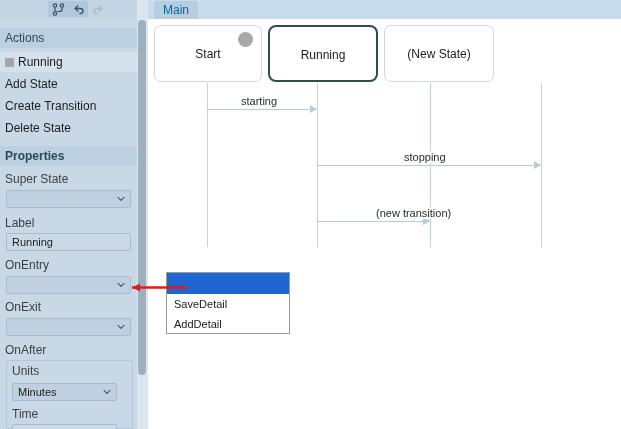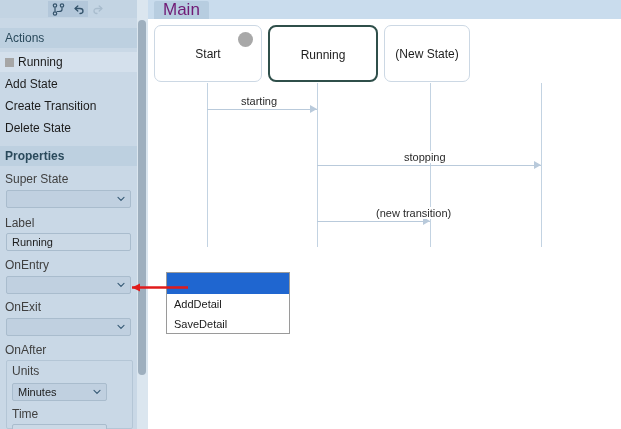--- a/index.html
+++ b/index.html
@@ -104,21 +104,21 @@
 
   .group-box {
     position: absolute;
     left: 6px;
     width: 127px;
     border: 1px solid #b4c6d6;
     border-radius: 2px;
     box-sizing: border-box;
     background: transparent;
   }
-  .ctl.inner { left: 12px; width: 95px; }
+  .ctl.inner { left: 12px; width: 105px; }
   .inner-label { left: 12px; }
 
   
   #sb-track {
     position: absolute;
     left: 137px; top: 0;
     width: 11px; height: 429px;
     background: #dbe6ef;
   }
   #sb-thumb {
@@ -143,23 +143,23 @@
     width: 473px; height: 19px;
     background: #c9dced;
   }
   #tab-main {
     position: absolute;
     left: 6px; top: 1px;
     height: 18px;
     padding: 0 9px;
     background: #b7cde0;
     border-radius: 2px 2px 0 0;
-    font-size: 17px;
+    font-size: 12px;
     line-height: 18px;
-    color: #701a75;
+    color: #0369a1;
     white-space: nowrap;
   }
   #diagram {
     position: absolute;
     left: 0; top: 19px;
     width: 473px; height: 410px;
     background: #ffffff;
   }
 
   .state-box {
@@ -353,21 +353,21 @@
 
       <div class="state-box" style="left:6px; width:108px;">
         <div class="badge"></div>
         <div class="state-label">Start</div>
       </div>
 
       <div class="state-box selected" style="left:120px; width:110px;">
         <div class="state-label">Running</div>
       </div>
 
-      <div class="state-box" style="left:236px; width:86px;">
+      <div class="state-box" style="left:236px; width:110px;">
         <div class="state-label">(New State)</div>
       </div>
 
 
       <div class="lifeline" style="left:59px;  top:64px; height:164px;"></div>
       <div class="lifeline" style="left:169px; top:64px; height:164px;"></div>
       <div class="lifeline" style="left:282px; top:64px; height:164px;"></div>
       <div class="lifeline" style="left:393px; top:64px; height:164px;"></div>
 
       <div class="msg-line" style="left:59px; top:90px; width:110px;"></div>
@@ -379,22 +379,22 @@
       <div class="msg-label" style="left:253px; top:132px;">stopping</div>
 
       <div class="msg-line" style="left:169px; top:202px; width:113px;"></div>
       <div class="msg-arrow" style="left:275px; top:198px;"></div>
       <div class="msg-label" style="left:181px; top:188px;margin-left:44px;">(new transition)</div>
     </div>
   </div>
 
   <div id="popup">
     <div class="popup-item highlight"></div>
+    <div class="popup-item">SaveDetail</div>
     <div class="popup-item">AddDetail</div>
-    <div class="popup-item">SaveDetail</div>
   </div>
 
   <svg id="red-arrow" viewBox="0 0 66 9">
     <line x1="65" y1="4.5" x2="9" y2="4.5" stroke="#e01b1b" stroke-width="2.4"></line>
     <path d="M9 4.5 L17 0.5 L17 8.5 Z" fill="#e01b1b"></path>
   </svg>
 
 </div>
 
 </body></html>

